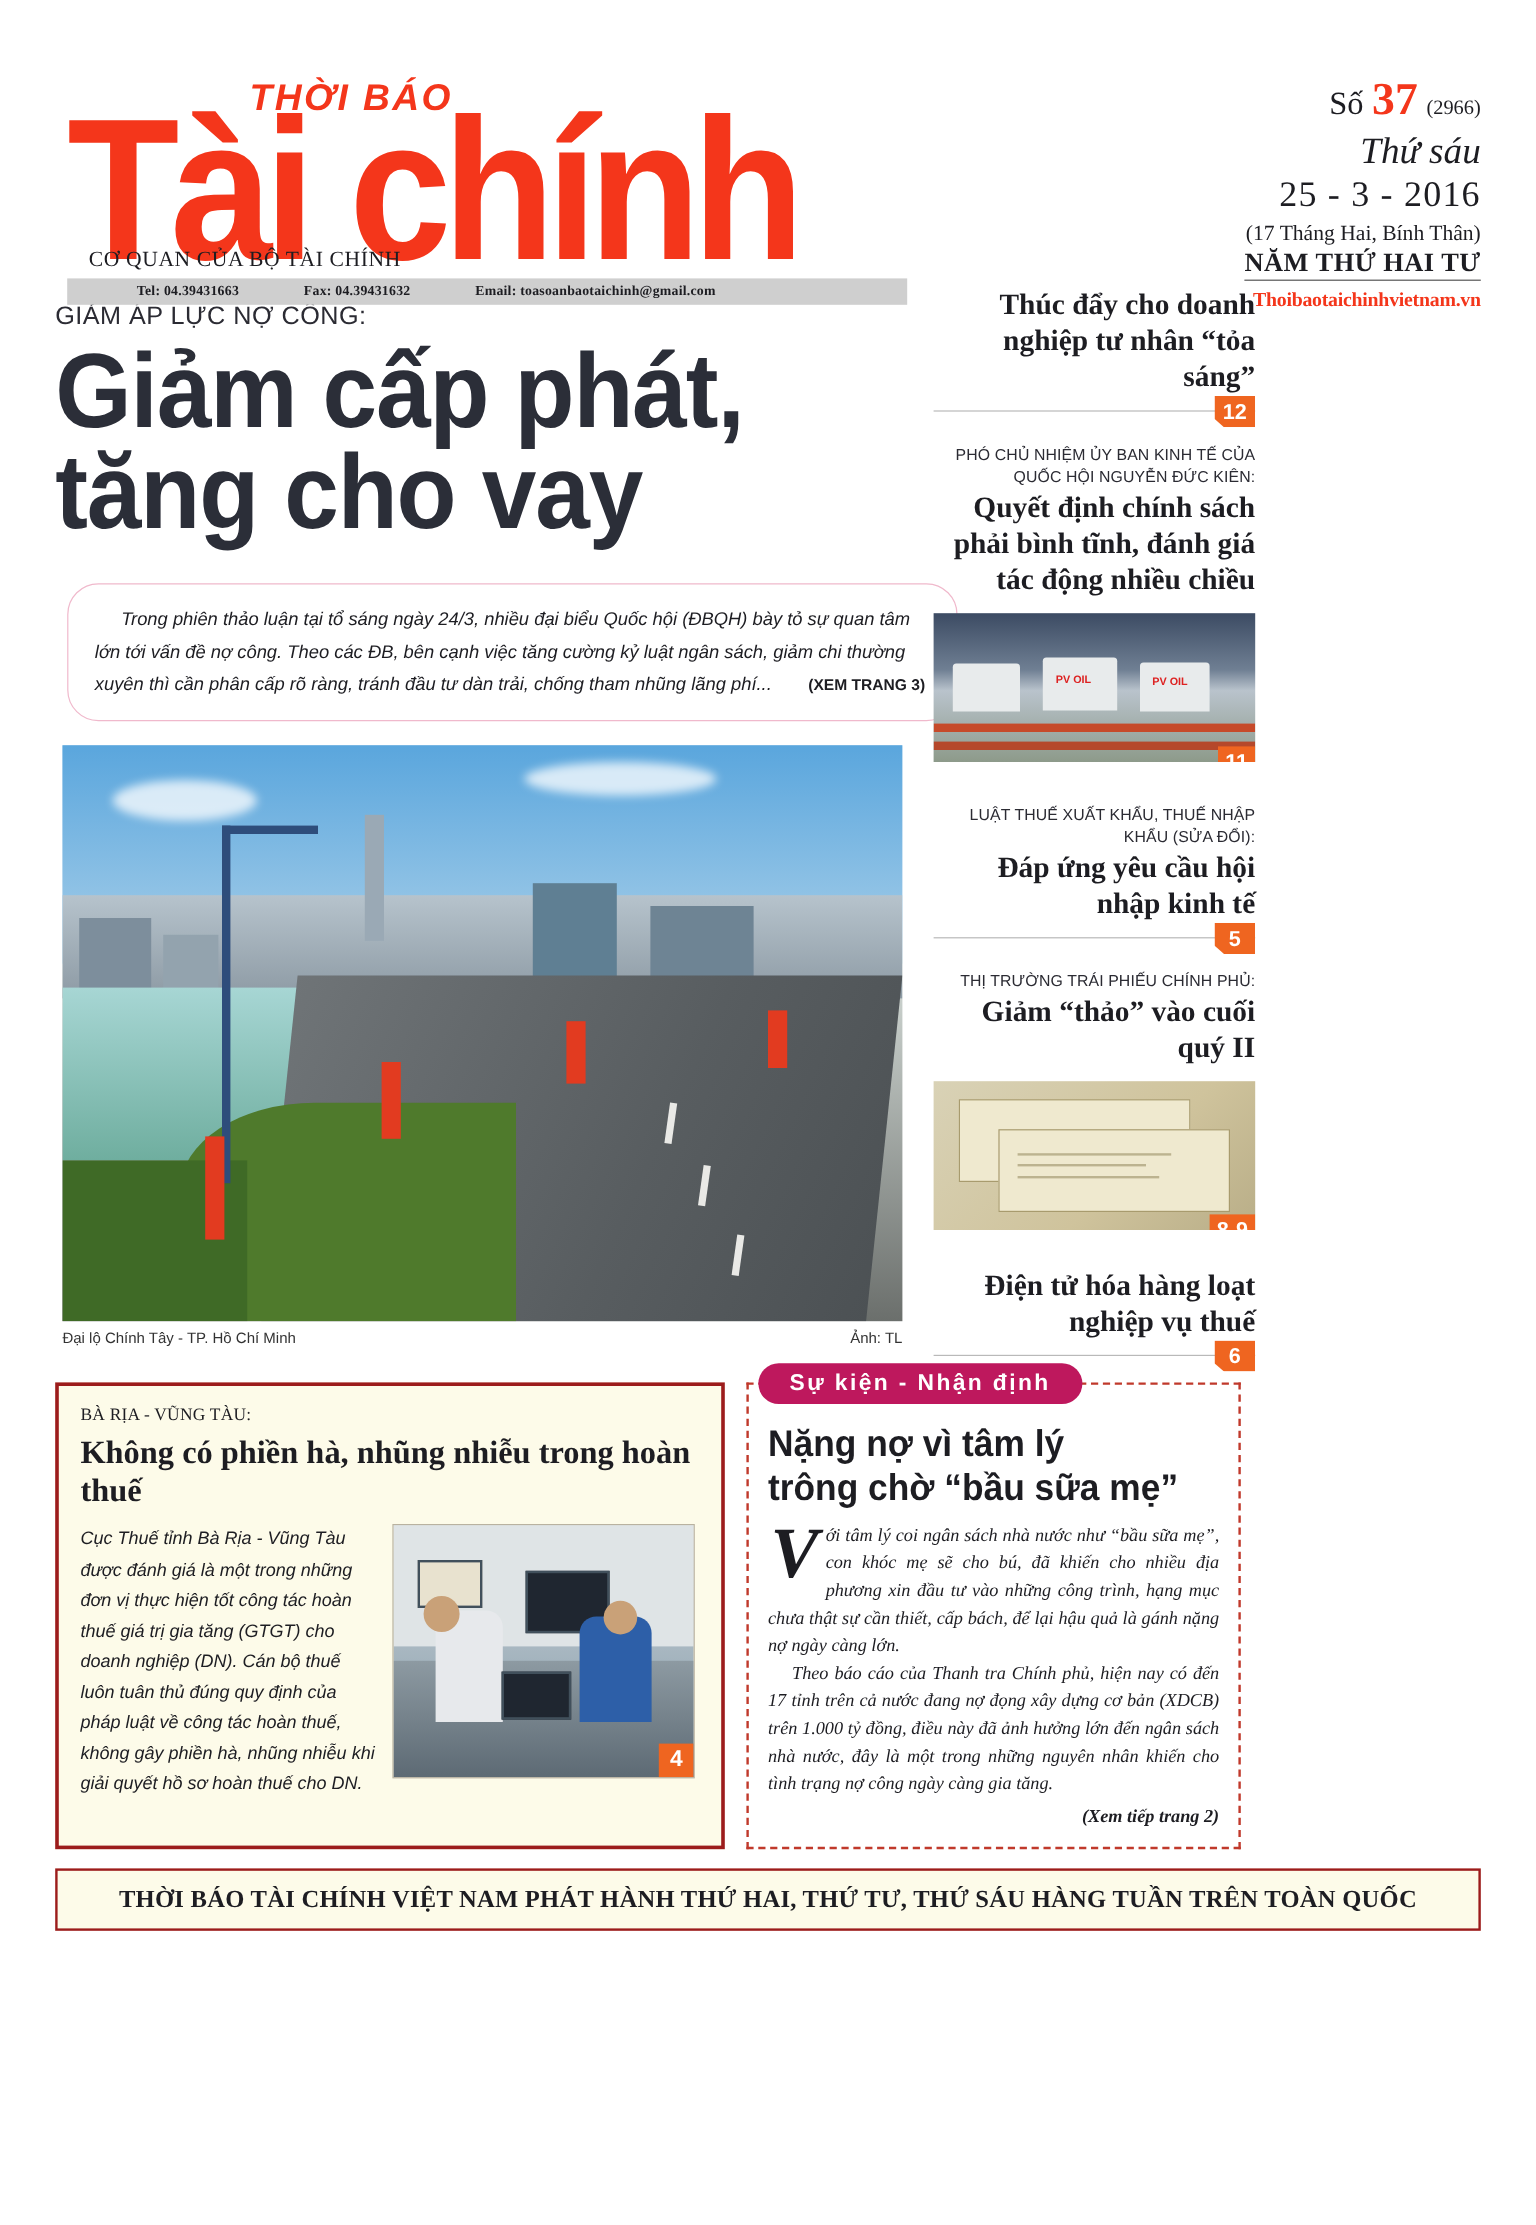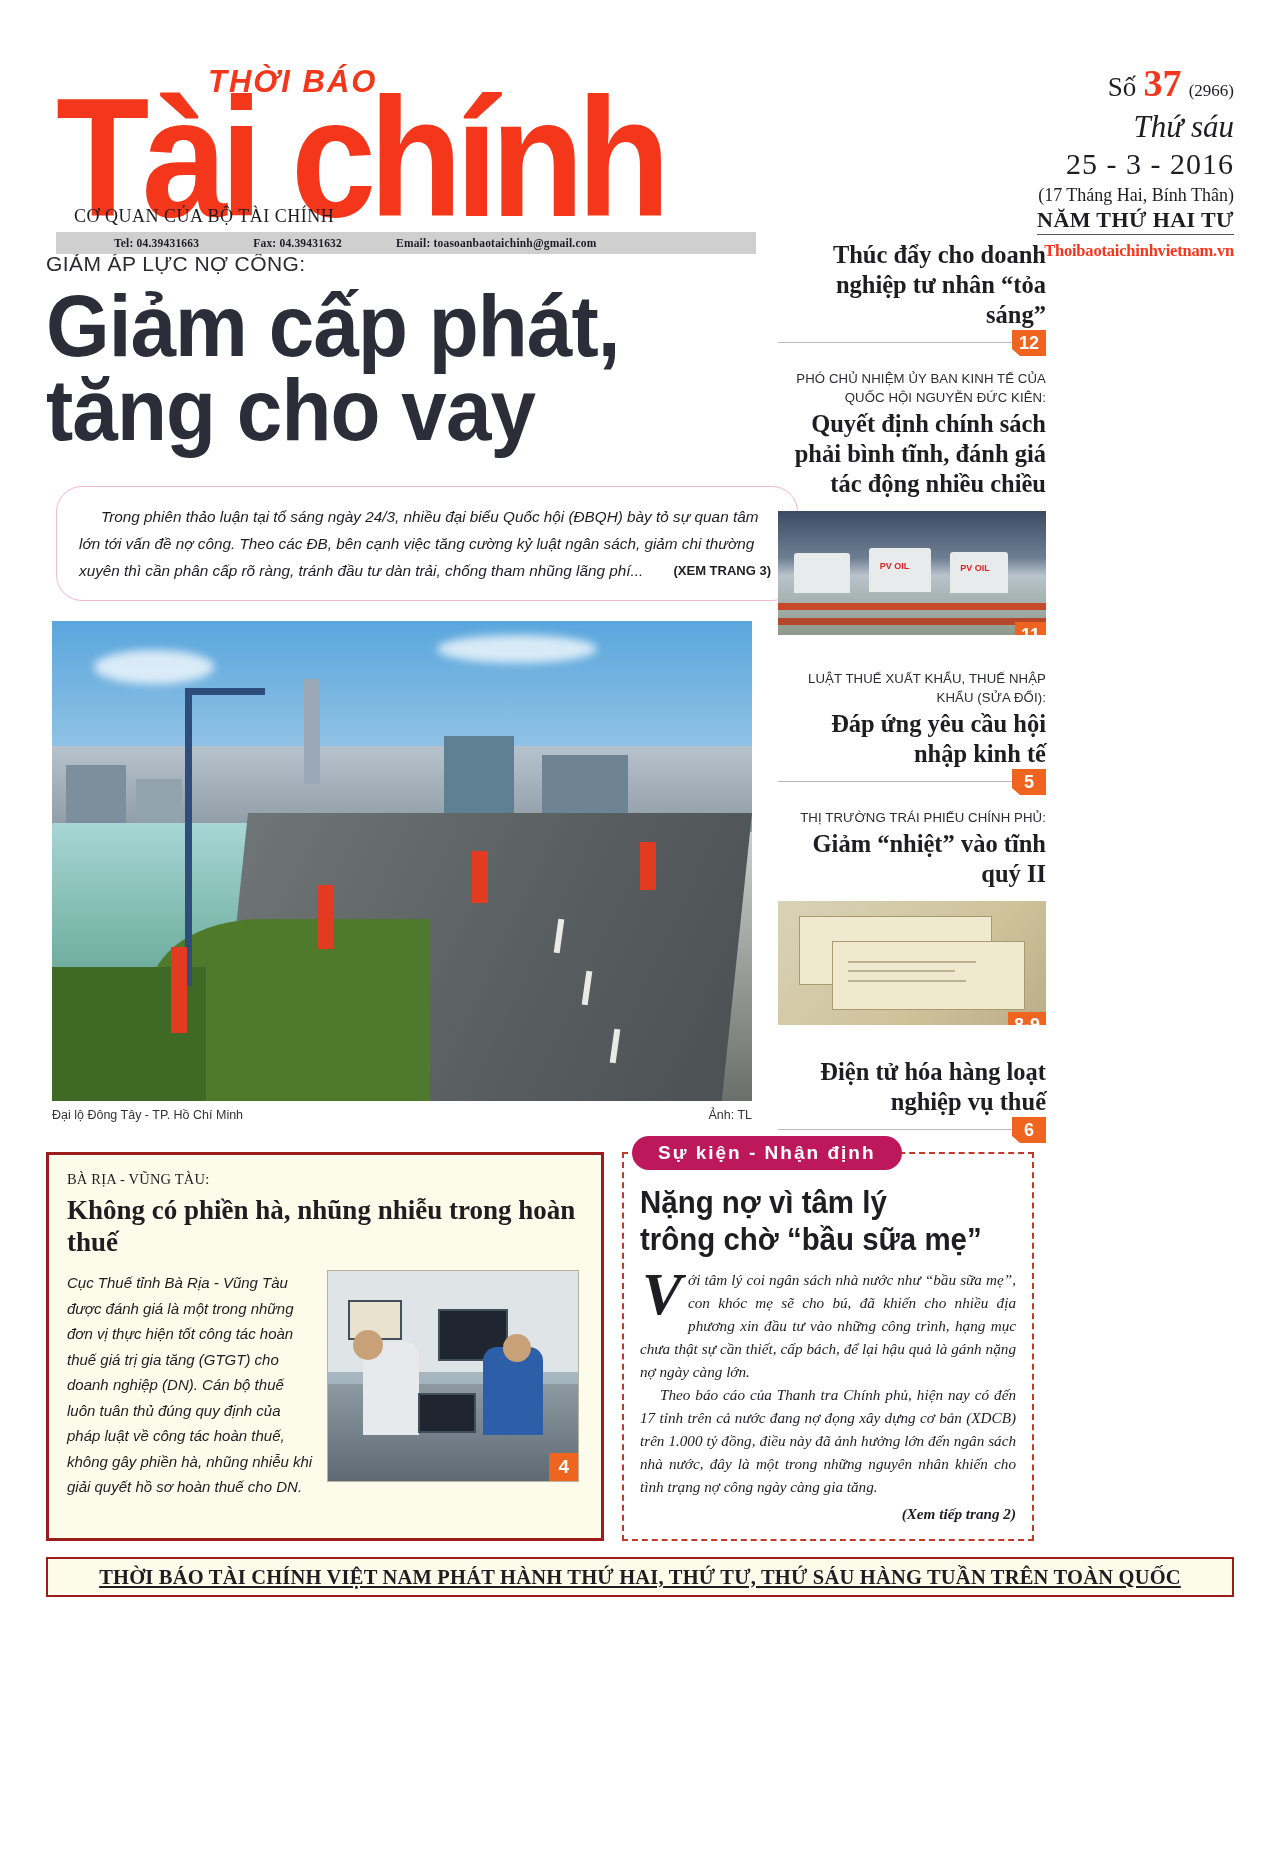--- a/index.html
+++ b/index.html
@@ -215,21 +215,21 @@
   .dropcap {
     float: left; font-size: 60px; line-height: 48px; font-weight: bold;
     font-style: italic; padding: 2px 6px 0 2px;
   }
   .br-body p + p { text-indent: 20px; }
   .br-ref { display: block; text-align: right; font-weight: bold; font-style: italic; margin-top: 4px; }
 
   
   .footer-bar {
     margin-top: 16px; border: 2.5px solid #9c1c1c; background: #fdfbe9;
-    height: 40px; display: flex; align-items: center; justify-content: center; text-decoration: underline;
+    height: 52px; display: flex; align-items: center; justify-content: center;
   }
   .footer-bar span {
     font-weight: bold; font-size: 20.5px; letter-spacing: .2px; color: #1d1d22;
   }
 </style>
 </head>
 <body>
 
 <div class="page">
 
@@ -293,21 +293,21 @@
         <div class="ph-lane" style="left:76%;top:73%"></div>
         <div class="ph-lane" style="left:80%;top:85%"></div>
         <div class="ph-pole" style="left:19%;top:14%;height:62%"></div>
         <div style="position:absolute;left:19%;top:14%;width:80px;height:7px;background:#2e4d7b"></div>
         <div class="ph-banner" style="left:17%;top:68%"></div>
         <div class="ph-banner" style="left:38%;top:55%;height:64px"></div>
         <div class="ph-banner" style="left:60%;top:48%;height:52px"></div>
         <div class="ph-banner" style="left:84%;top:46%;height:48px"></div>
       </div>
       <div class="photo-meta">
-        <div class="photo-cap">Đại lộ Đông Tây - TP. Hồ Chí Minh</div>
+        <div class="photo-cap">Đại lộ Chính Tây - TP. Hồ Chí Minh</div>
         <div class="photo-credit">Ảnh: TL</div>
       </div>
     </div>
 
     <div class="col-right">
 
       <div class="rc-item">
         <div class="rc-title">Thúc đẩy cho doanh nghiệp tư nhân “tỏa sáng”</div>
         <div class="rc-rule">
           <span class="badge">12</span>
@@ -332,21 +332,21 @@
       <div class="rc-item" style="margin-top:34px">
         <div class="rc-kicker">LUẬT THUẾ XUẤT KHẨU, THUẾ NHẬP KHẨU (SỬA ĐỔI):</div>
         <div class="rc-title">Đáp ứng yêu cầu hội nhập kinh tế</div>
         <div class="rc-rule">
           <span class="badge">5</span>
         </div>
       </div>
 
       <div class="rc-item" style="margin-top:26px">
         <div class="rc-kicker">THỊ TRƯỜNG TRÁI PHIẾU CHÍNH PHỦ:</div>
-        <div class="rc-title">Giảm “nhiệt” vào tĩnh quý II</div>
+        <div class="rc-title">Giảm “thảo” vào cuối quý II</div>
         <div class="rc-photo bond">
           <div class="cert" style="left:8%;top:12%;width:72%;height:56%"></div>
           <div class="cert" style="left:20%;top:32%;width:72%;height:56%"></div>
           <div class="line" style="left:26%;top:48%;width:48%"></div>
           <div class="line" style="left:26%;top:56%;width:40%"></div>
           <div class="line" style="left:26%;top:64%;width:44%"></div>
           <span class="badge-inline">8-9</span>
         </div>
       </div>
 

